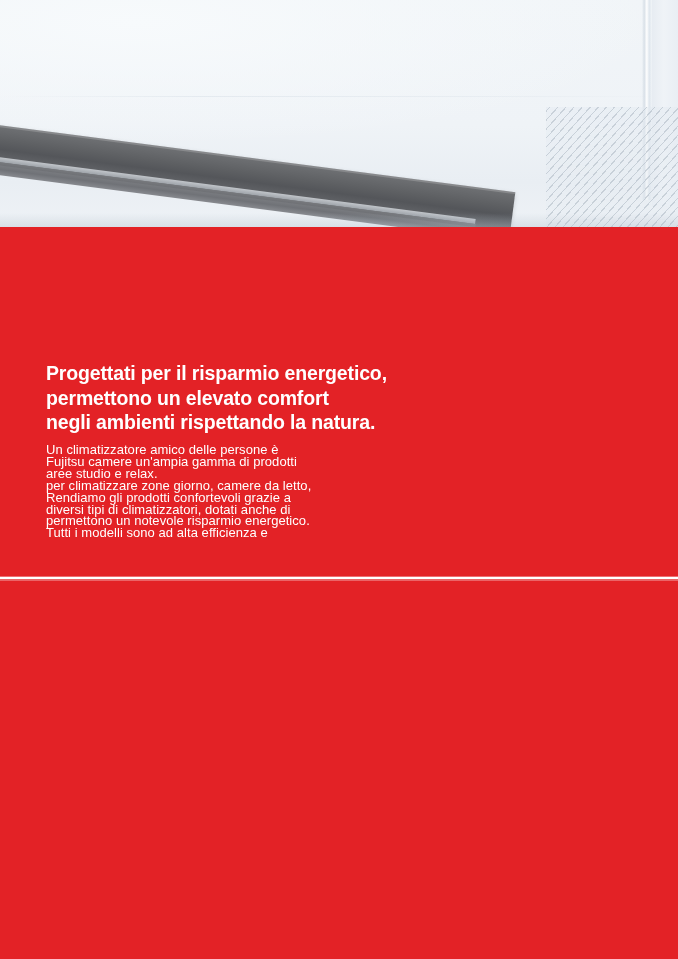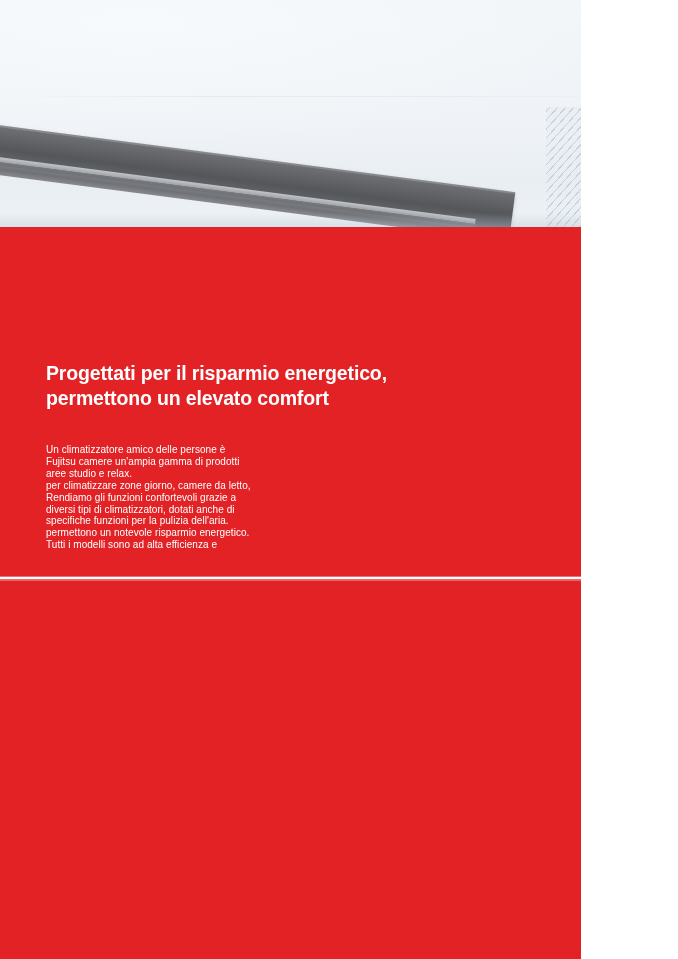--- a/index.html
+++ b/index.html
@@ -8,21 +8,21 @@
     padding: 0;
     background: #ffffff;
   }
   body {
     font-family: "Liberation Sans", sans-serif;
     -webkit-font-smoothing: antialiased;
   }
 
   .page {
     position: relative;
-    width: 581px;
+    width: 678px;
     height: 959px;
     overflow: hidden;
     background: #e32226;
   }
 
   
   .photo {
     position: absolute;
     left: 0;
     top: 0;
@@ -179,21 +179,21 @@
     letter-spacing: -0.15px;
   }
   .headline span { display: block; }
 
   .bodycopy {
     position: absolute;
     left: 46px;
     top: 444px;
     width: 300px;
     color: #ffffff;
-    font-size: 10px;
+    font-size: 13px;
     line-height: 11.9px;
     letter-spacing: 0.05px;
   }
   .bodycopy span { display: block; }
 
   .divider {
     position: absolute;
     left: 0;
     top: 577px;
     width: 678px;
@@ -225,29 +225,29 @@
     </div>
 
     <div class="photo-bottom-shade"></div>
   </div>
 
   <div class="red-panel"></div>
 
   <h1 class="headline">
     <span>Progettati per il risparmio energetico,</span>
     <span>permettono un elevato comfort</span>
+    <span>negli ambienti rispettando la natura.</span>
   </h1>
 
   <div class="bodycopy">
     <span>Un climatizzatore amico delle persone è</span>
     <span>Fujitsu camere un'ampia gamma di prodotti</span>
     <span>aree studio e relax.</span>
     <span>per climatizzare zone giorno, camere da letto,</span>
-    <span>Rendiamo gli funzioni confortevoli grazie a</span>
+    <span>Rendiamo gli prodotti confortevoli grazie a</span>
     <span>diversi tipi di climatizzatori, dotati anche di</span>
-    <span>specifiche funzioni per la pulizia dell'aria.</span>
     <span>permettono un notevole risparmio energetico.</span>
     <span>Tutti i modelli sono ad alta efficienza e</span>
   </div>
 
   <div class="divider"></div>
 
 </div>
 
 </body></html>

